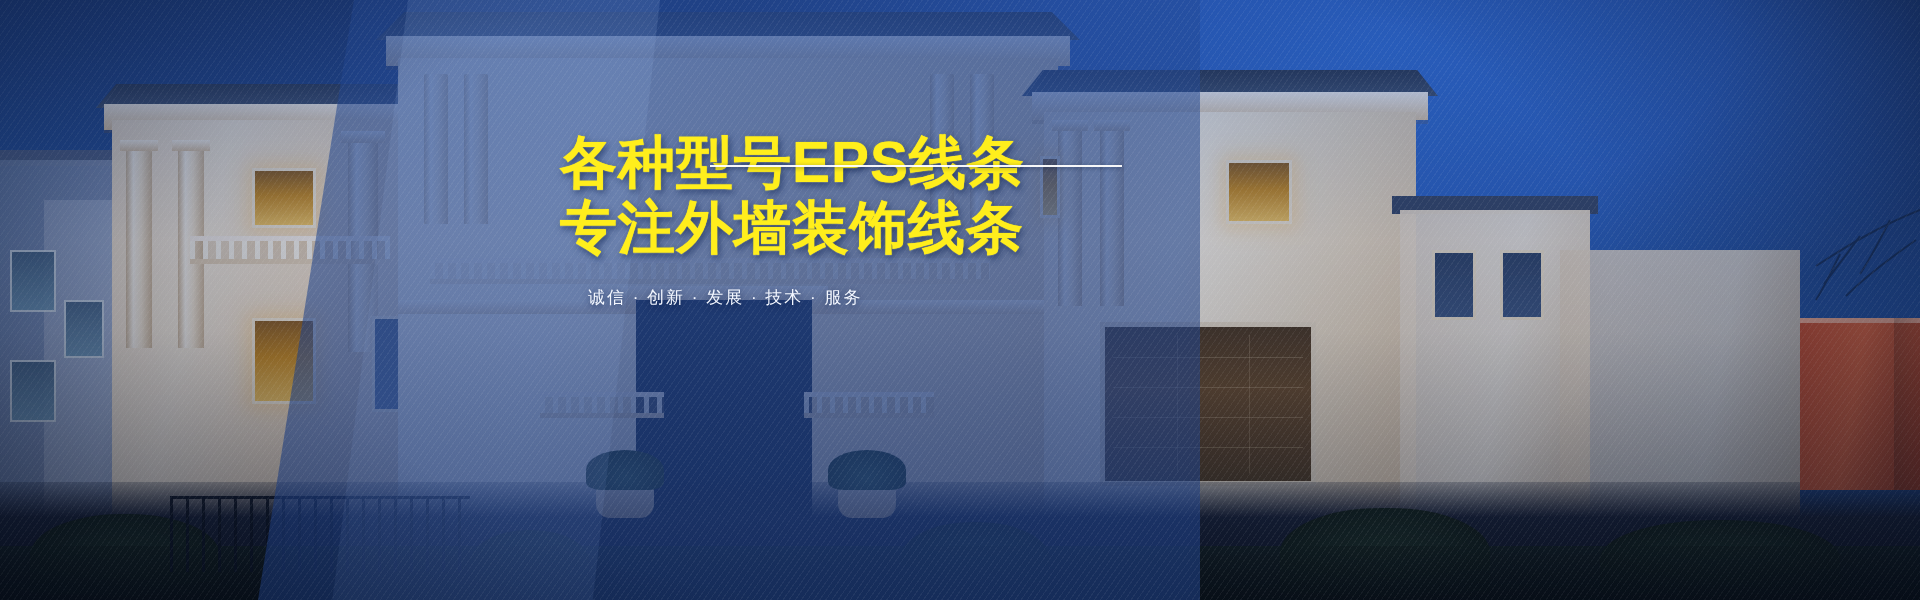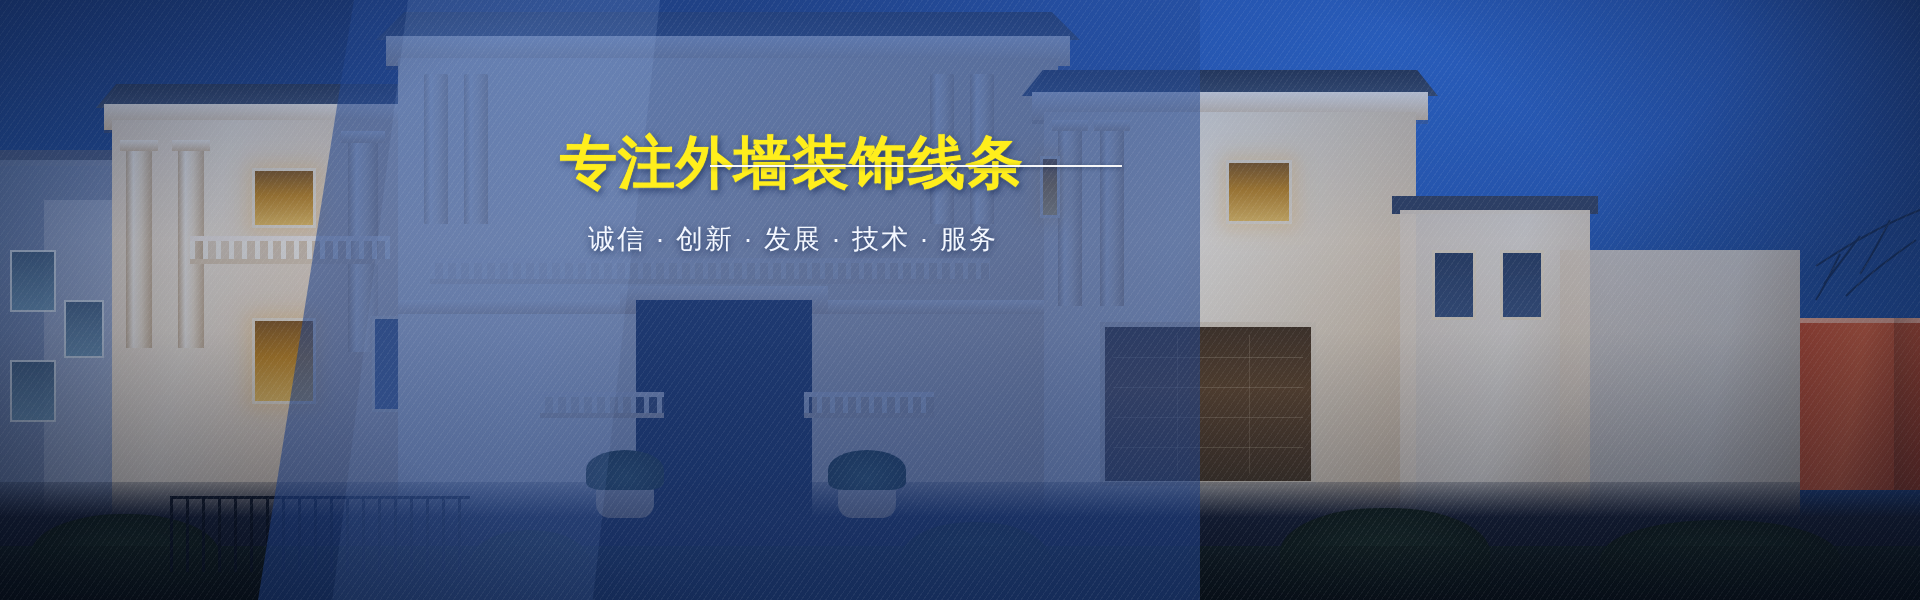--- a/index.html
+++ b/index.html
@@ -308,21 +308,21 @@
     line-height:1.14;
     white-space:nowrap;
     text-shadow:
       0 0 1px #ffee1c,
       2px 3px 7px rgba(10,30,80,.65),
       0 1px 0 rgba(255,255,255,.18);
   }
   .slogan{
     margin-top:26px;
     padding-left:28px;
-    font-size:27px;
+    font-size:17px;
     color:#f3f7ff;
     letter-spacing:2px;
     white-space:nowrap;
     text-shadow:0 2px 7px rgba(0,20,60,.65);
   }
 </style>
 </head>
 <body>
 
 <div class="banner">
@@ -428,20 +428,21 @@
   <div class="wedge"></div>
   <div class="hatch"></div>
   <div class="vignette"></div>
 
   <div class="copy">
 
 
     <div class="divider"></div>
 
     <div class="headline">
+      <div class="hl-line">各种型号EPS线条</div>
       <div class="hl-line">专注外墙装饰线条</div>
     </div>
 
     <div class="slogan">诚信 · 创新 · 发展 · 技术 · 服务</div>
 
   </div>
 
 </div>
 
 </body></html>

